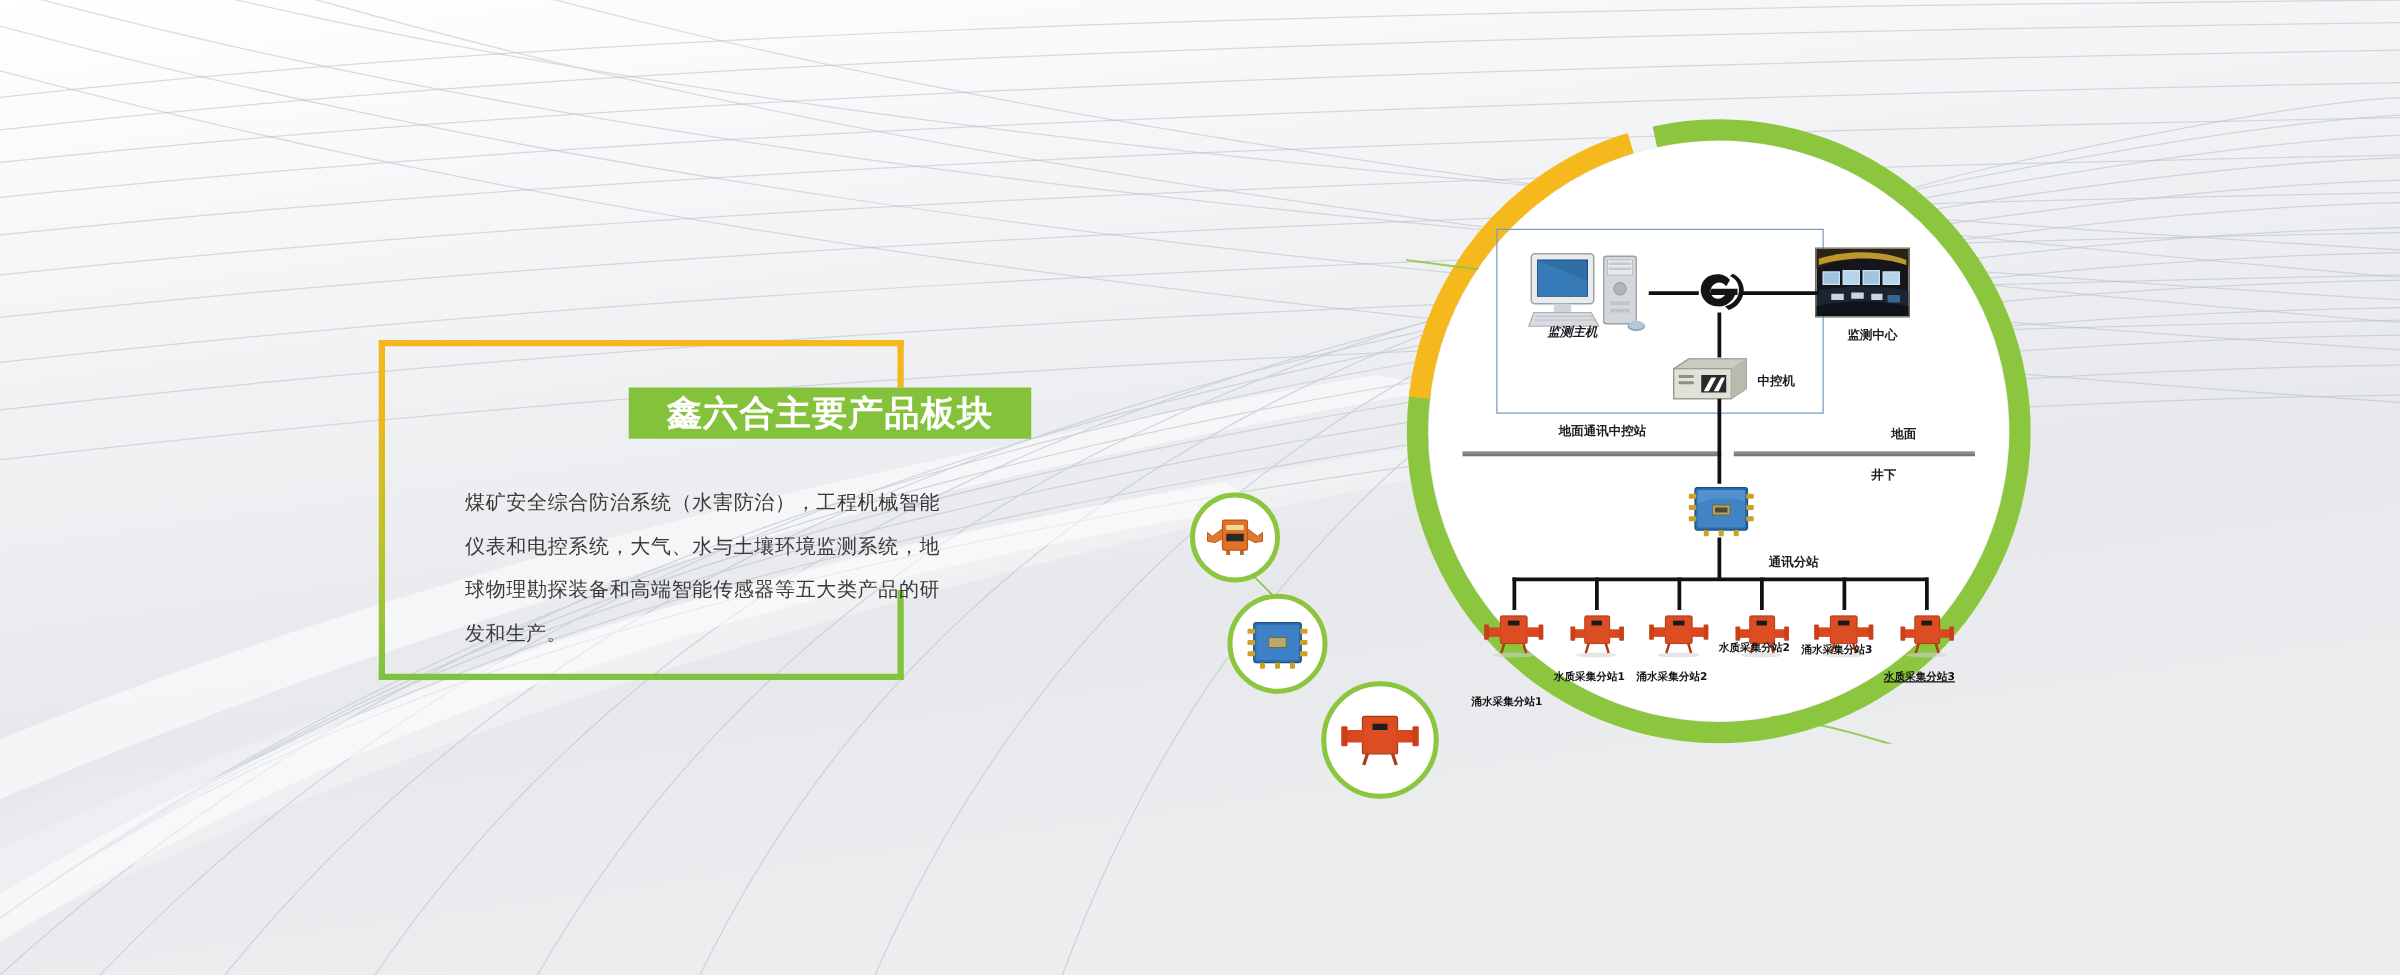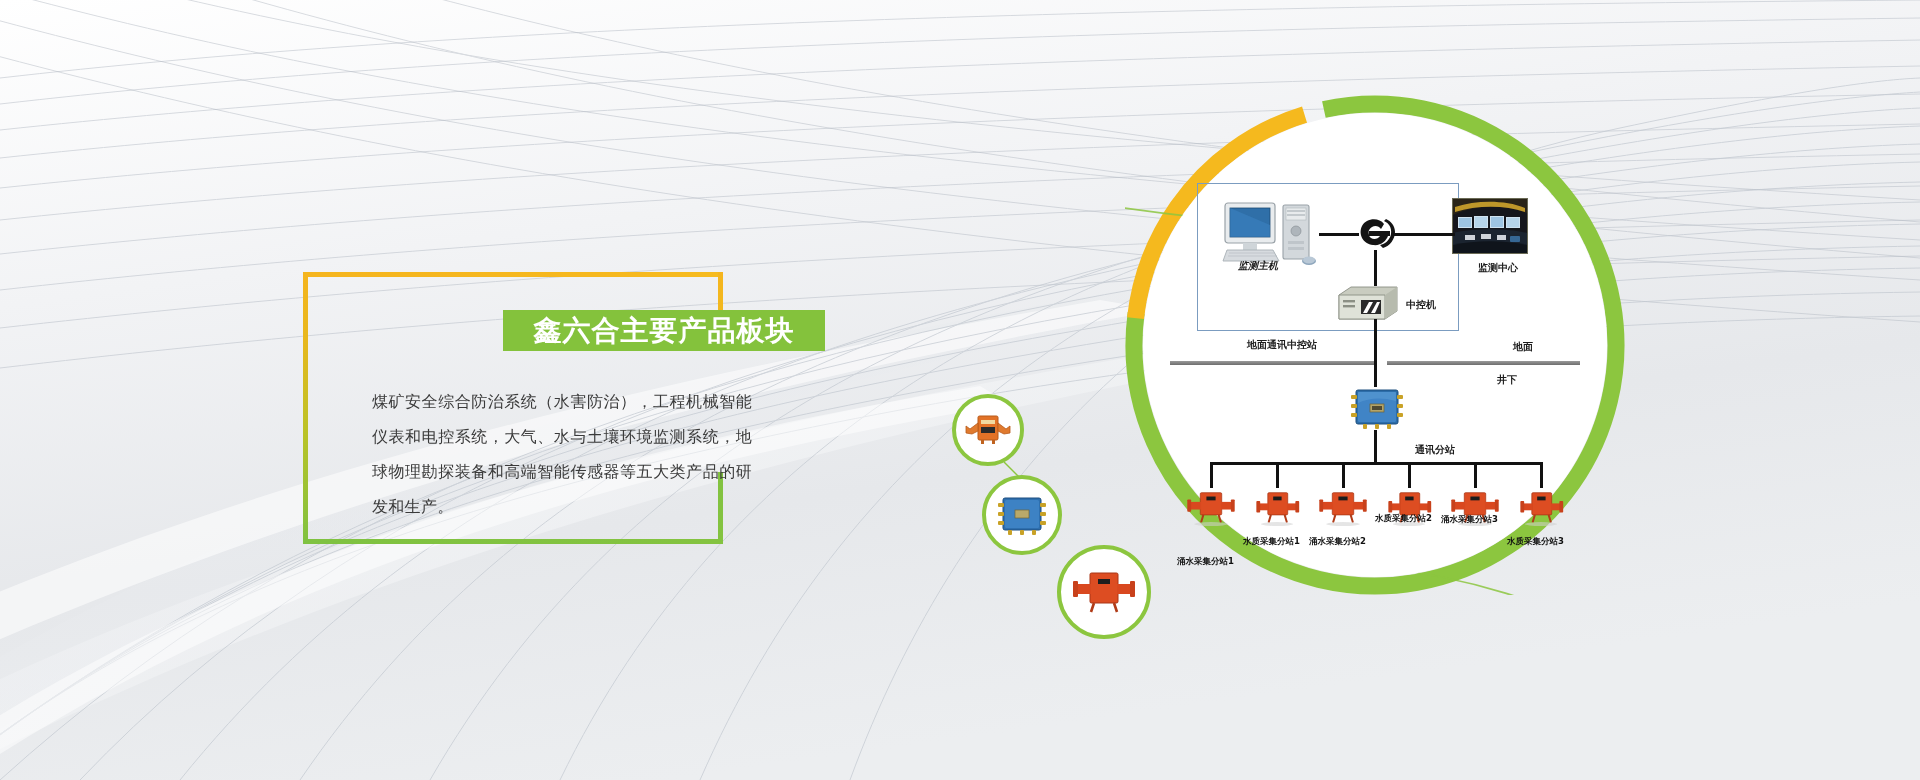--- a/index.html
+++ b/index.html
@@ -431,14 +431,14 @@
       <path d="M26,33 L23,43 M44,33 L47,43" stroke="#b03b18" stroke-width="2.6" fill="none"></path>
       <ellipse cx="34" cy="45" rx="21" ry="2.6" fill="#cfcfcf" opacity=".55"></ellipse>
     </svg>
   </div>
 
   <div class="st-label" style="left:52px;top:441px;margin-top:20px;">涌水采集分站1</div>
   <div class="st-label" style="left:118px;top:441px;">水质采集分站1</div>
   <div class="st-label" style="left:184px;top:441px;">涌水采集分站2</div>
   <div class="st-label" style="left:250px;top:418px;">水质采集分站2</div>
   <div class="st-label" style="left:316px;top:419px;">涌水采集分站3</div>
-  <div class="st-label" style="left:382px;top:441px;">水质采集分站3</div>
+  <div class="st-label" style="left:382px;top:441px;text-decoration:underline;">水质采集分站3</div>
 </div>
 
 </body></html>

